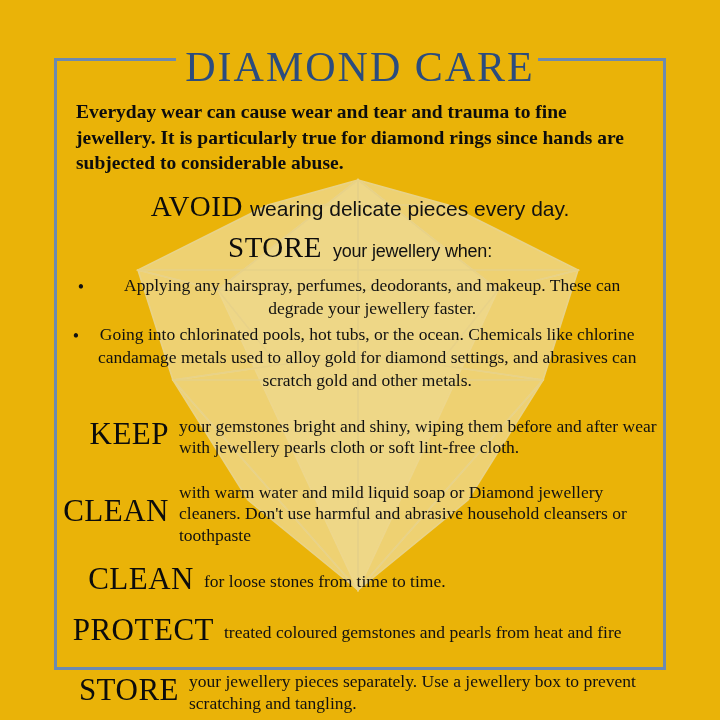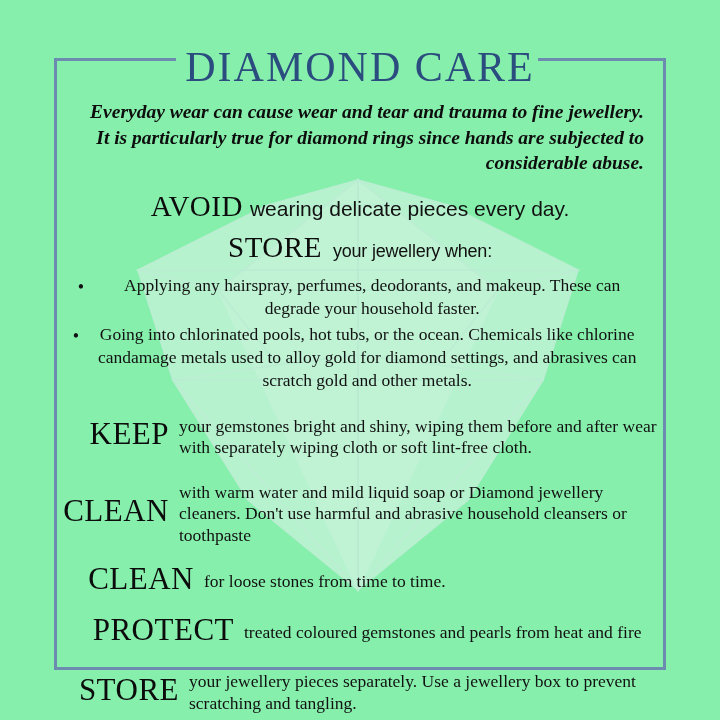--- a/index.html
+++ b/index.html
@@ -14,21 +14,21 @@
     font-family: "Liberation Serif", "DejaVu Serif", serif;
     color: #111111;
     position: relative;
   }
 
   #poster {
     position: absolute;
     left: 0; top: 0;
     width: 720px;
     height: 720px;
-    background: #86efac;
+    background: #eab308;
     overflow: hidden;
   }
 
   
   #watermark {
     position: absolute;
     left: 78px;
     top: 150px;
     width: 560px;
     height: 470px;
@@ -64,22 +64,21 @@
     font-family: "Liberation Serif", "DejaVu Serif", serif;
     font-size: 42px;
     letter-spacing: 2px;
     line-height: 50px;
     margin: 0;
     font-weight: 400;
     padding-top: 2px;
   }
 
   #intro {
-    text-align: right;
-    font-style: italic;
+    text-align: left;
     font-weight: bold;
     font-size: 19.5px;
     line-height: 25.5px;
     margin: 7px 22px 0 22px;
     color: #0d0d0d;
   }
 
   
   .lead-line {
     text-align: center;
@@ -156,21 +155,21 @@
     font-family: "Liberation Serif", "DejaVu Serif", serif;
     font-size: 17.5px;
     line-height: 21.5px;
     color: #111;
     padding-top: 6px;
     flex: 1 1 auto;
   }
   #row-keep    .kw-label { width: 115px; }
   #row-clean   .kw-label { width: 115px; }
   #row-check   .kw-label { width: 140px; }
-  #row-protect .kw-label { width: 160px; padding-left: 20px; }
+  #row-protect .kw-label { width: 160px; }
   #row-store   .kw-label { width: 125px; }
 
   #row-keep    { margin-top: 18px; }
   #row-clean   { }
   #row-check   { margin-top: 17px; }
   #row-protect { margin-top: 19px; }
   #row-store   { margin-top: 19px; }
 
   #row-keep .kw-body { max-width: 490px; }
 </style>
@@ -218,31 +217,31 @@
       <span class="kw-inline">AVOID</span><span class="lead-rest">wearing delicate pieces every day.</span>
     </div>
 
     <div class="lead-line" id="remove-line">
       <span class="kw-inline">STORE</span><span class="lead-rest-sans">your jewellery when:</span>
     </div>
 
     <div id="bullets">
       <div class="bullet-row" id="bullet-1">
         <span class="bullet-dot">•</span>
-        <span class="bullet-text">Applying any hairspray, perfumes, deodorants, and makeup. These can degrade your household faster.</span>
+        <span class="bullet-text">Applying any hairspray, perfumes, deodorants, and makeup. These can degrade your jewellery faster.</span>
       </div>
       <div class="bullet-row" id="bullet-2">
         <span class="bullet-dot">•</span>
         <span class="bullet-text">Going into chlorinated pools, hot tubs, or the ocean. Chemicals like chlorine candamage metals used to alloy gold for diamond settings, and abrasives can scratch gold and other metals.</span>
       </div>
     </div>
 
     <div class="kw-row" id="row-keep">
       <div class="kw-label">KEEP</div>
-      <div class="kw-body">your gemstones bright and shiny, wiping them before and after wear with separately wiping cloth or soft lint-free cloth.</div>
+      <div class="kw-body">your gemstones bright and shiny, wiping them before and after wear with jewellery pearls cloth or soft lint-free cloth.</div>
     </div>
 
     <div class="kw-row" id="row-clean">
       <div class="kw-label">CLEAN</div>
       <div class="kw-body">with warm water and mild liquid soap or Diamond jewellery cleaners. Don't use harmful and abrasive household cleansers or toothpaste</div>
     </div>
 
     <div class="kw-row" id="row-check">
       <div class="kw-label">CLEAN</div>
       <div class="kw-body">for loose stones from time to time.</div>

